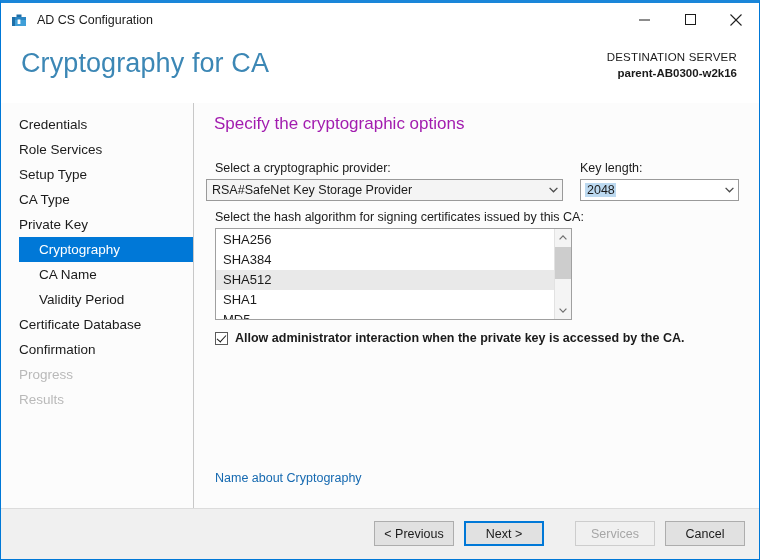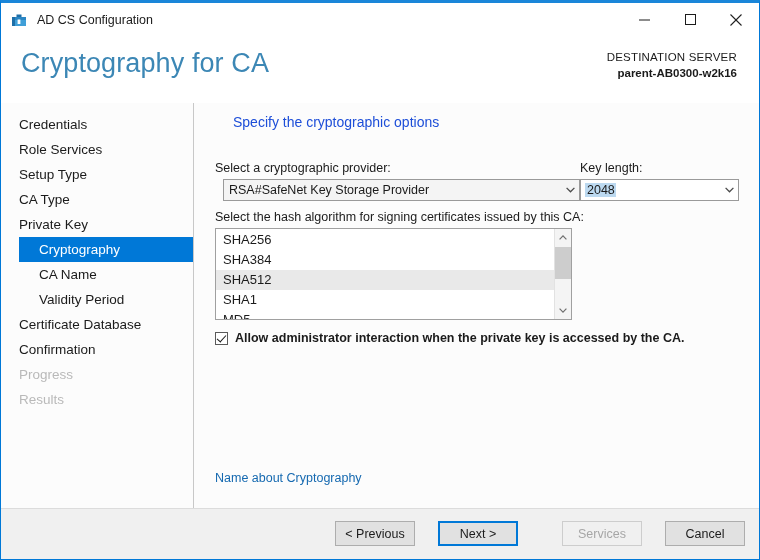--- a/index.html
+++ b/index.html
@@ -92,23 +92,23 @@
     padding-left: 20px;
   }
   #content {
     flex: 1;
     position: relative;
     padding: 0;
     background: #fcfcfc;
   }
   #section-title {
     position: absolute;
-    left: 39px; top: 11px;
-    font-size: 14px;
-    color: #1d4ed8;
+    left: 20px; top: 11px;
+    font-size: 17px;
+    color: #a21caf;
     font-weight: 400;
   }
   .field-label {
     font-size: 12.5px;
     color: #1b1b1b;
     white-space: nowrap;
   }
   #provider-label { position: absolute; left: 21px; top: 58px; }
   #keylen-label  { position: absolute; left: 386px; top: 58px; }
   .combo {
@@ -126,21 +126,21 @@
     padding-left: 5px;
     white-space: nowrap;
     overflow: hidden;
   }
   .combo .combo-arrow {
     width: 17px;
     display: flex;
     align-items: center;
     justify-content: center;
   }
-  #provider-combo { left: 29px; top: 76px; width: 357px; }
+  #provider-combo { left: 12px; top: 76px; width: 357px; }
   #keylen-combo   { left: 386px; top: 76px; width: 159px;
                     background: #ffffff; }
   #keylen-combo .combo-text { padding-left: 4px; }
   #keylen-value-sel {
     background: #bcd9f0;
     color: #1b1b1b;
     padding: 1px 1px 1px 2px;
   }
   #hash-label { position: absolute; left: 21px; top: 107px; }
   #hash-list {
@@ -217,21 +217,21 @@
   #footer {
     position: relative;
     height: 51px;
     background: #f0f0f0;
     border-top: 1px solid #dcdcdc;
   }
   #footer-buttons {
     position: absolute;
     right: 14px; top: 12px;
     display: flex;
-    gap: 17px;
+    gap: 4px;
   }
   .btn {
     width: 80px; height: 25px;
     font-size: 12.5px;
     font-family: "Liberation Sans", sans-serif;
     color: #1b1b1b;
     background: #e1e1e1;
     border: 1px solid #adadad;
     display: flex; align-items: center; justify-content: center;
     white-space: nowrap;

